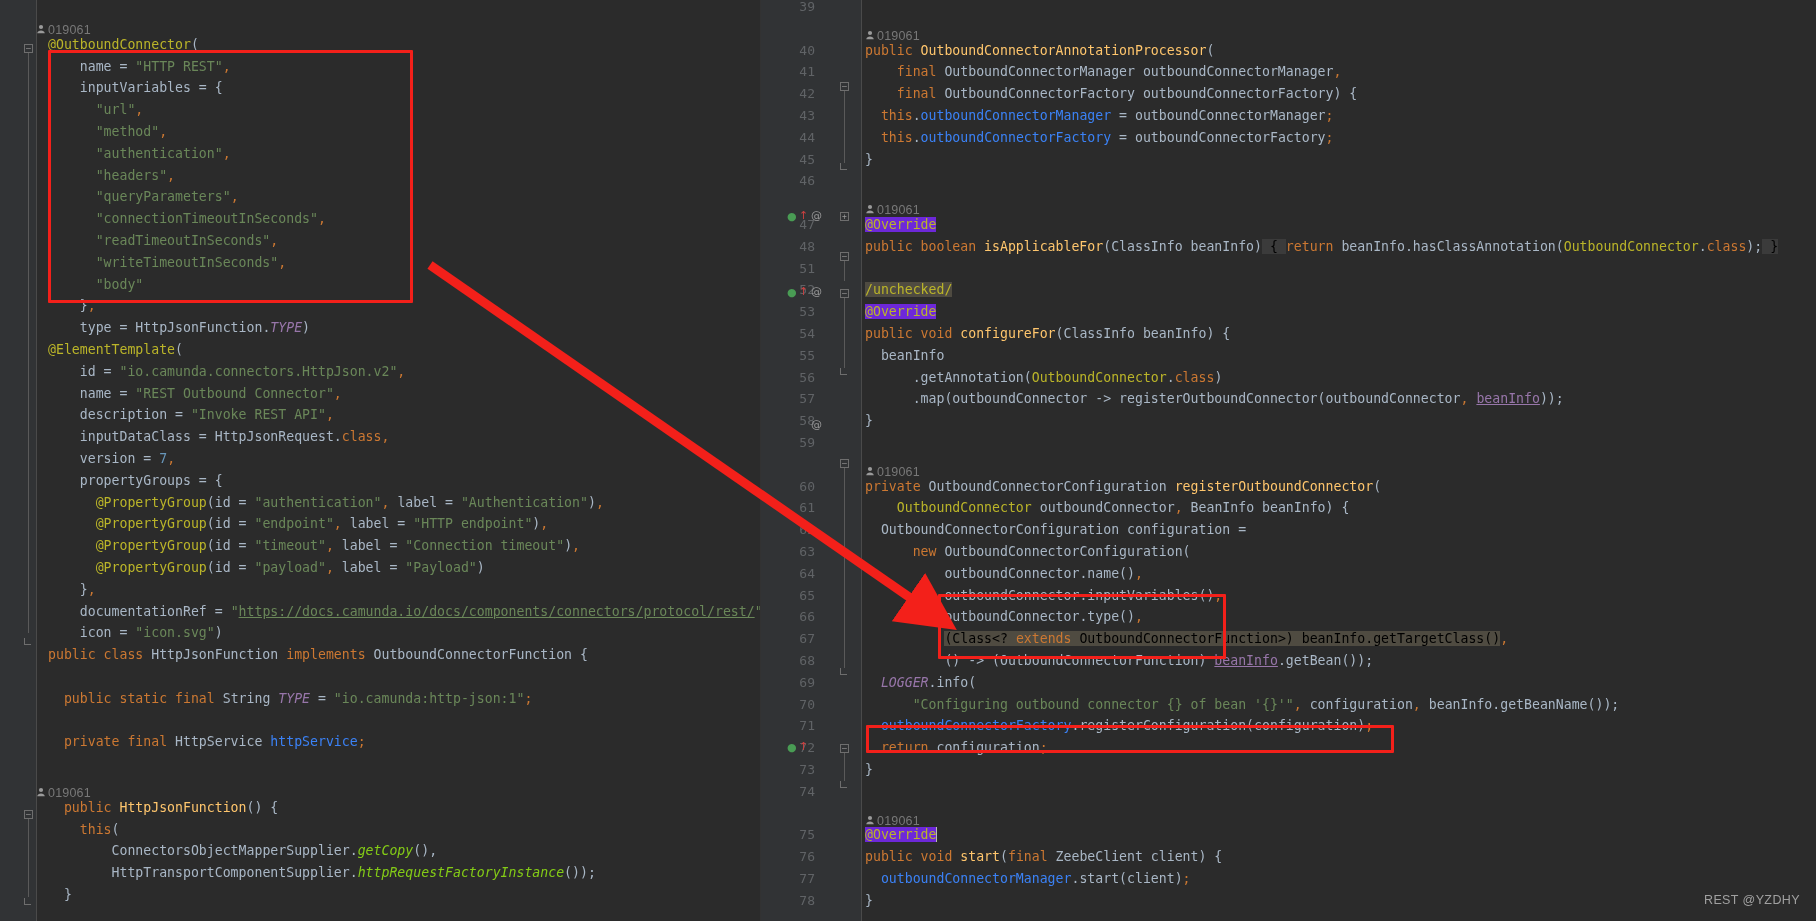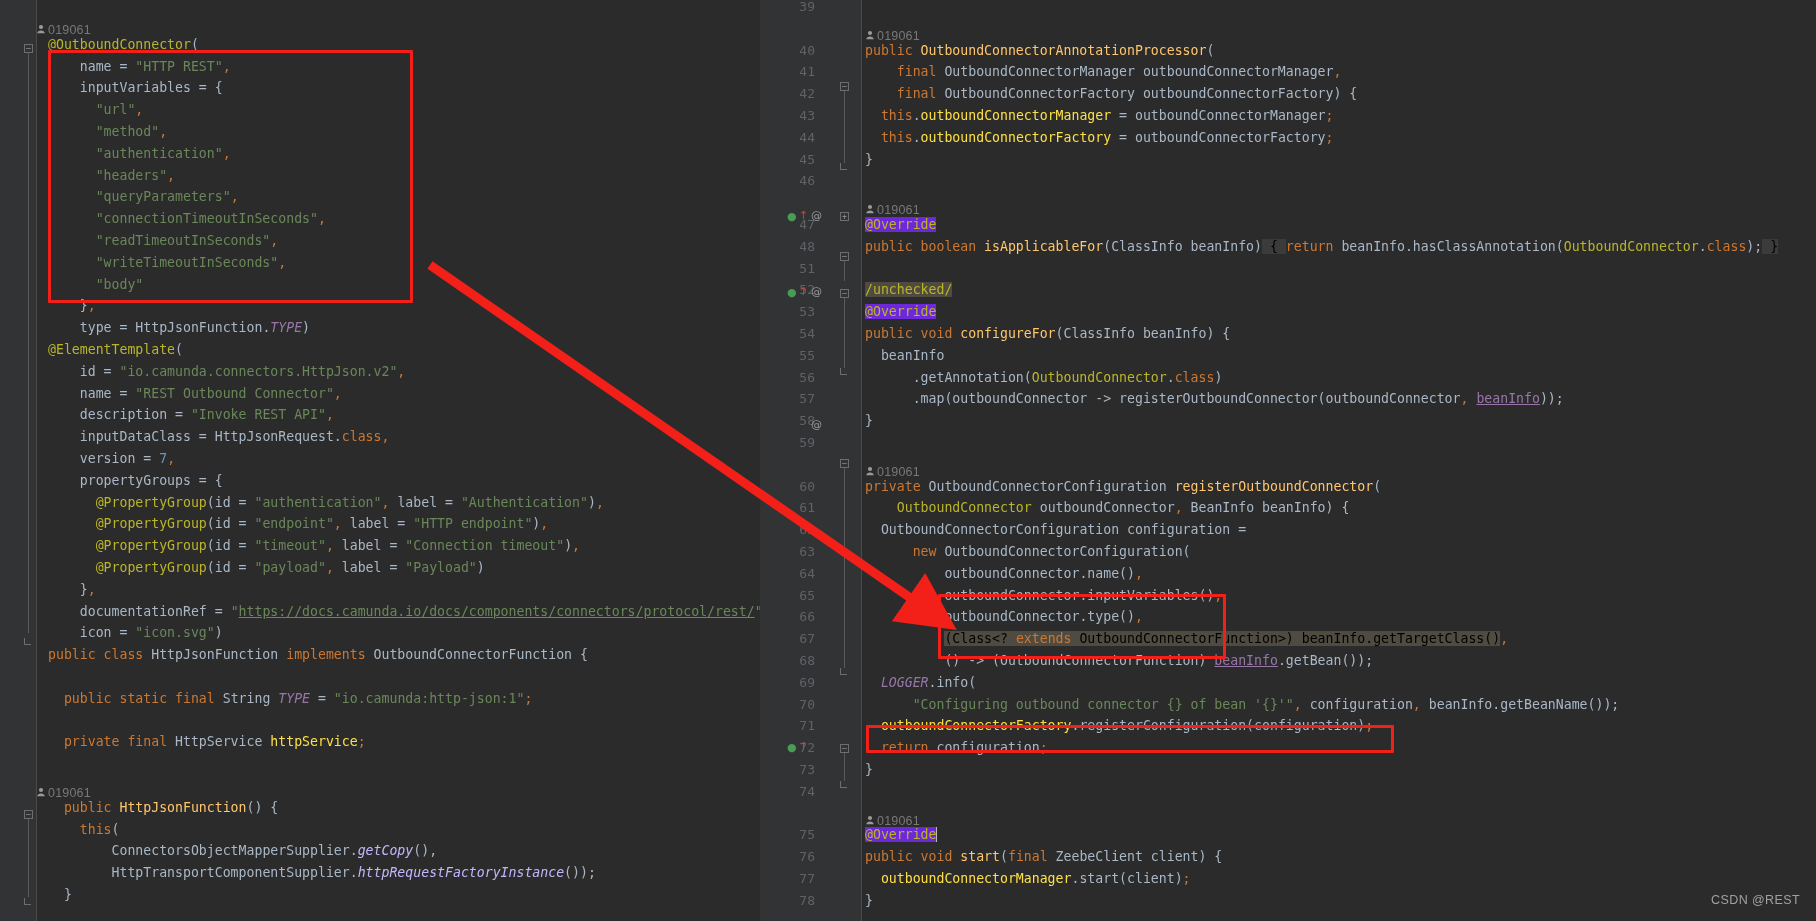--- a/index.html
+++ b/index.html
@@ -109,25 +109,25 @@
     position: absolute;
     font-size: 11px;
     font-family: "DejaVu Sans", sans-serif;
   }
 
   
   .kw   { color: #cc7832; }           
   .str  { color: #6a8759; }           
   .num  { color: #6897bb; }           
   .ann  { color: #bbb529; }           
-  .fld  { color: #fde047; }           
+  .fld  { color: #3b82f6; }           
   .mth  { color: #ffc66d; }           
   .txt  { color: #a9b7c6; }
   .ital { color: #9876aa; font-style: italic; }
-  .mital{ color: #c4b5fd; font-style: italic; }
+  .mital{ color: #84cc16; font-style: italic; }
   .link { color: #6a8759; text-decoration: underline; }
   .fldu { color: #9876aa; text-decoration: underline; }
   .hl-ann { background: #6d28d9; color: #bbb529; }
   .hl-unchecked { background: #4f4b41; color: #bbb529; }
   .hl-brace { background: #3b3b3b; }
   .hl-cast  { background: #4f4b41; }
   .caret { display:inline-block; width:1px; background:#bbbbbb; height:15px; vertical-align:-3px;}
 
   
   .overlay { position: absolute; inset: 0; pointer-events: none; }
@@ -228,14 +228,14 @@
           <polygon points="0,0 6.5,3.2 0,6.5" fill="#f3201a"></polygon>
         </marker>
       </defs>
       <line id="ann-arrow-0" stroke="#f3201a" stroke-width="9" marker-end="url(#ahead)" x1="430" y1="265" x2="925" y2="608"></line>
     </svg>
     <div class="redbox" id="ann-box-0" style="left: 48px; top: 50px; width: 365px; height: 253px; border-color: rgb(243, 32, 26);"></div>
     <div class="redbox" id="ann-box-1" style="left: 938px; top: 594px; width: 288px; height: 65px; border-color: rgb(243, 32, 26);"></div>
     <div class="redbox" id="ann-box-2" style="left: 866px; top: 725px; width: 528px; height: 28px; border-color: rgb(243, 32, 26);"></div>
   </div>
 
-  <div class="watermark">CSDN @REST</div>
+  <div class="watermark">REST @YZDHY</div>
 </div>
 
 </body></html>

